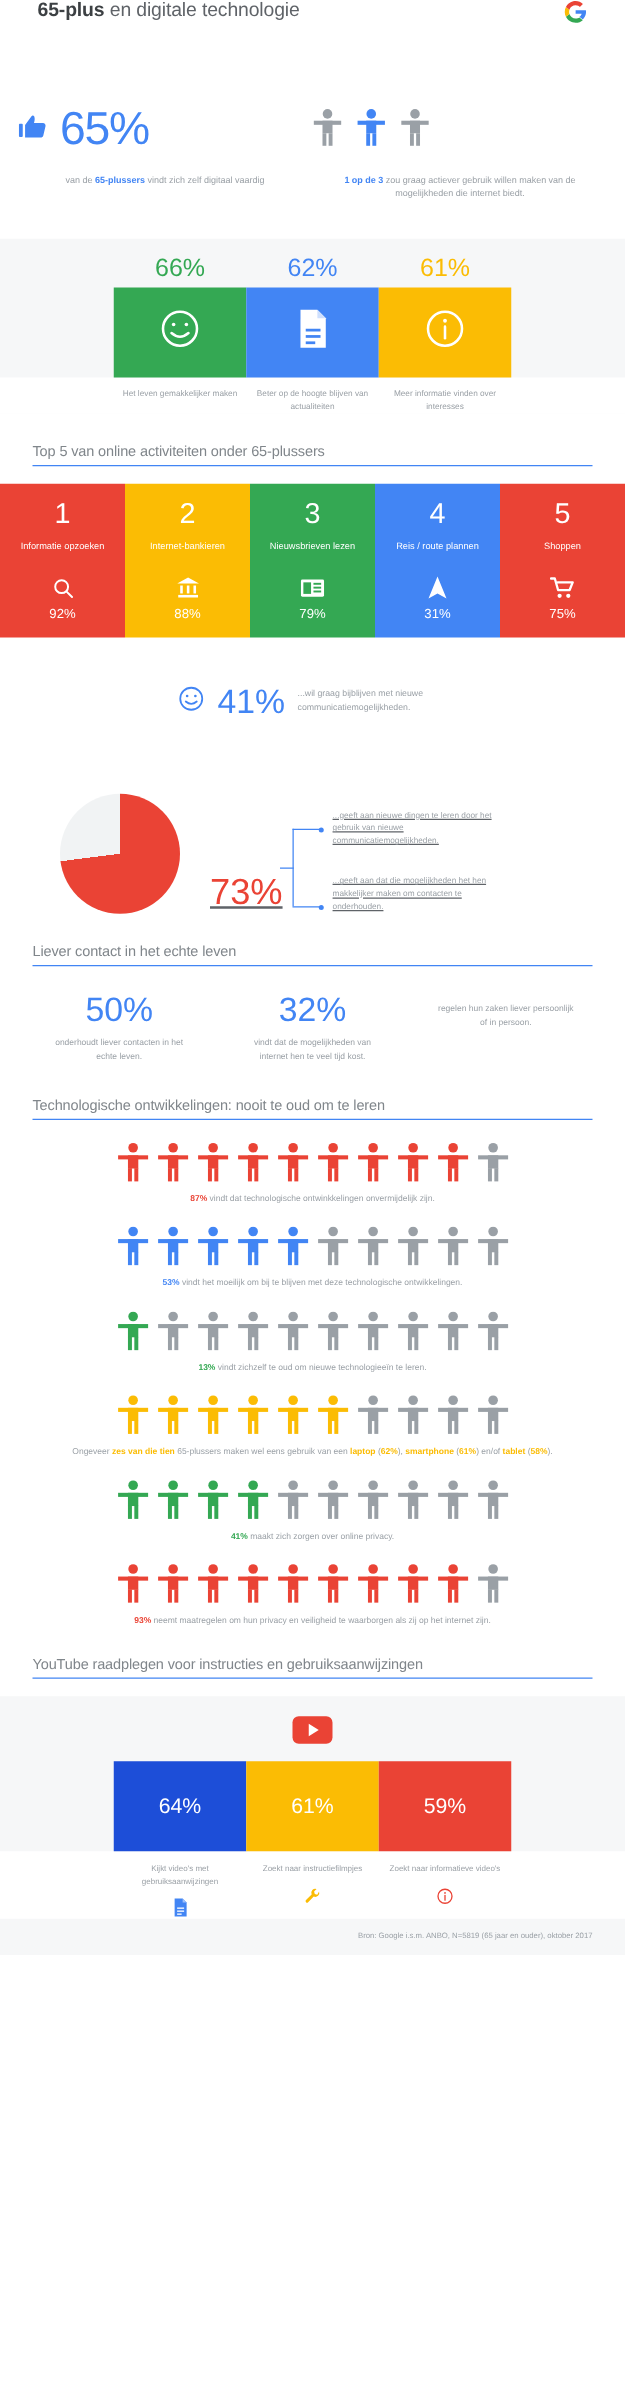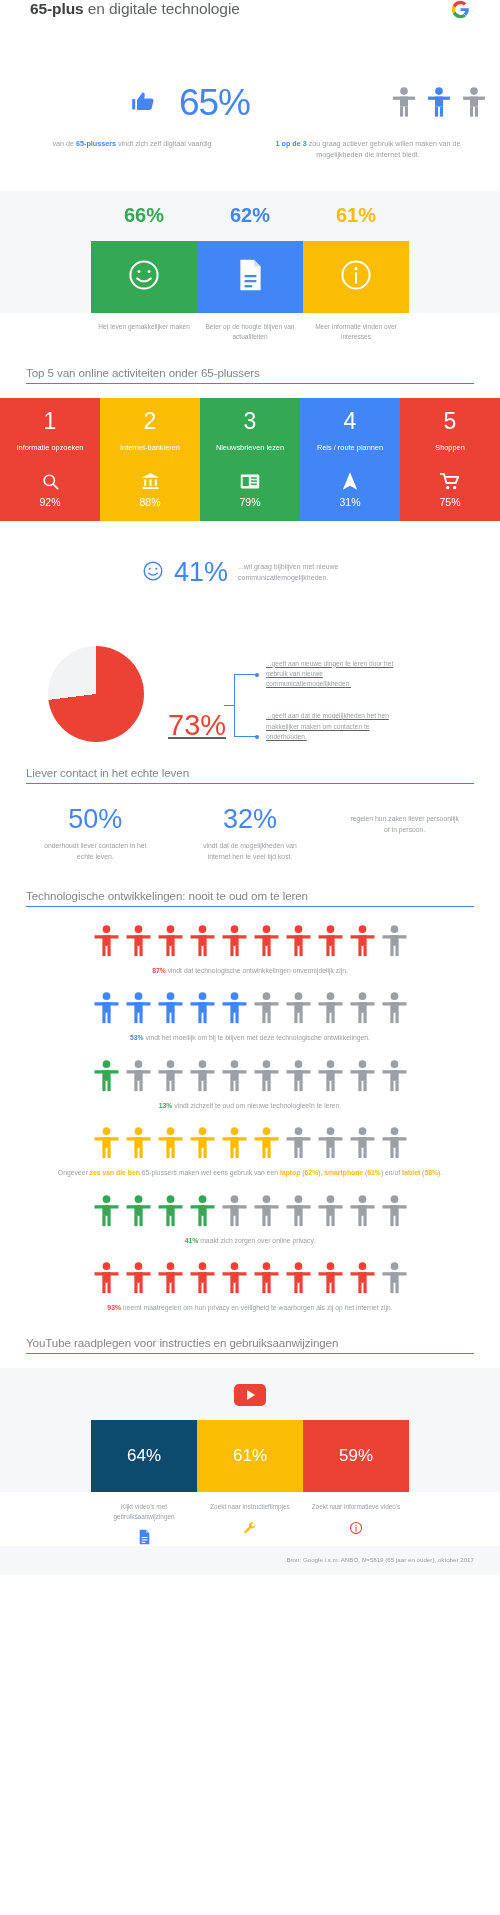--- a/index.html
+++ b/index.html
@@ -32,23 +32,23 @@
 
   
   .top-stats {
     display: flex;
     padding: 6px 14px 14px 14px;
   }
   .stat-col { flex: 1; text-align: center; }
   .stat-row1 {
     display: flex;
     align-items: center;
-    justify-content: flex-end;
+    justify-content: flex-start;
     height: 56px;
-    gap: 20px;
+    gap: 6px;
   }
   .big-pct {
     font-size: 37px;
     color: #4285f4;
     font-weight: 300;
     line-height: 1;
     letter-spacing: -1px;
   }
   .thumb-icon { width: 28px; height: 28px; }
   .people-3 { display: flex; gap: 11px; align-items: flex-end; justify-content: center; }
@@ -71,23 +71,23 @@
     letter-spacing: -0.1px;
     white-space: nowrap;
   }
 
   
   .reasons-band { background: #f6f7f8; padding: 14px 0 0 0; margin-top: 16px; }
   .reasons-row { display: flex; justify-content: center; }
   .reason { width: 106px; text-align: center; }
   .reason .pct {
     font-size: 20px;
-    font-weight: 700;
+    font-weight: 400;
     line-height: 1;
-    margin-bottom: 16px;
+    margin-bottom: 5px;
   }
   .reason .tile {
     height: 72px;
     display: flex;
     align-items: center;
     justify-content: center;
   }
   .reasons-caps { display: flex; justify-content: center; background: #ffffff; padding-top: 9px; }
   .reason-cap {
     width: 106px;
@@ -849,21 +849,21 @@
     </div>
 
   <div class="sec-head">YouTube raadplegen voor instructies en gebruiksaanwijzingen</div>
   <div class="yt-band">
     <div class="yt-logo-wrap">
       <div class="yt-logo">
           <span class="yt-tri"></span>
         </div>
     </div>
     <div class="yt-row">
-      <div class="yt-tile" style="background:#0c4a6e">64%</div>
+      <div class="yt-tile" style="background:#1d4ed8">64%</div>
       <div class="yt-tile" style="background:#fbbc04">61%</div>
       <div class="yt-tile" style="background:#ea4335">59%</div>
     </div>
     <div class="yt-caps">
       <div class="yt-cap">
         <div class="t">Kijkt video's met gebruiksaanwijzingen</div>
         <div class="i">
           <svg viewBox="0 0 32 40" width="13" height="16" fill="#4285f4">
               <path d="M4 2 h16 l8 8 v28 H4 z"></path>
               <path d="M20 2 v8 h8 z" fill="#9ec0fb"></path>

